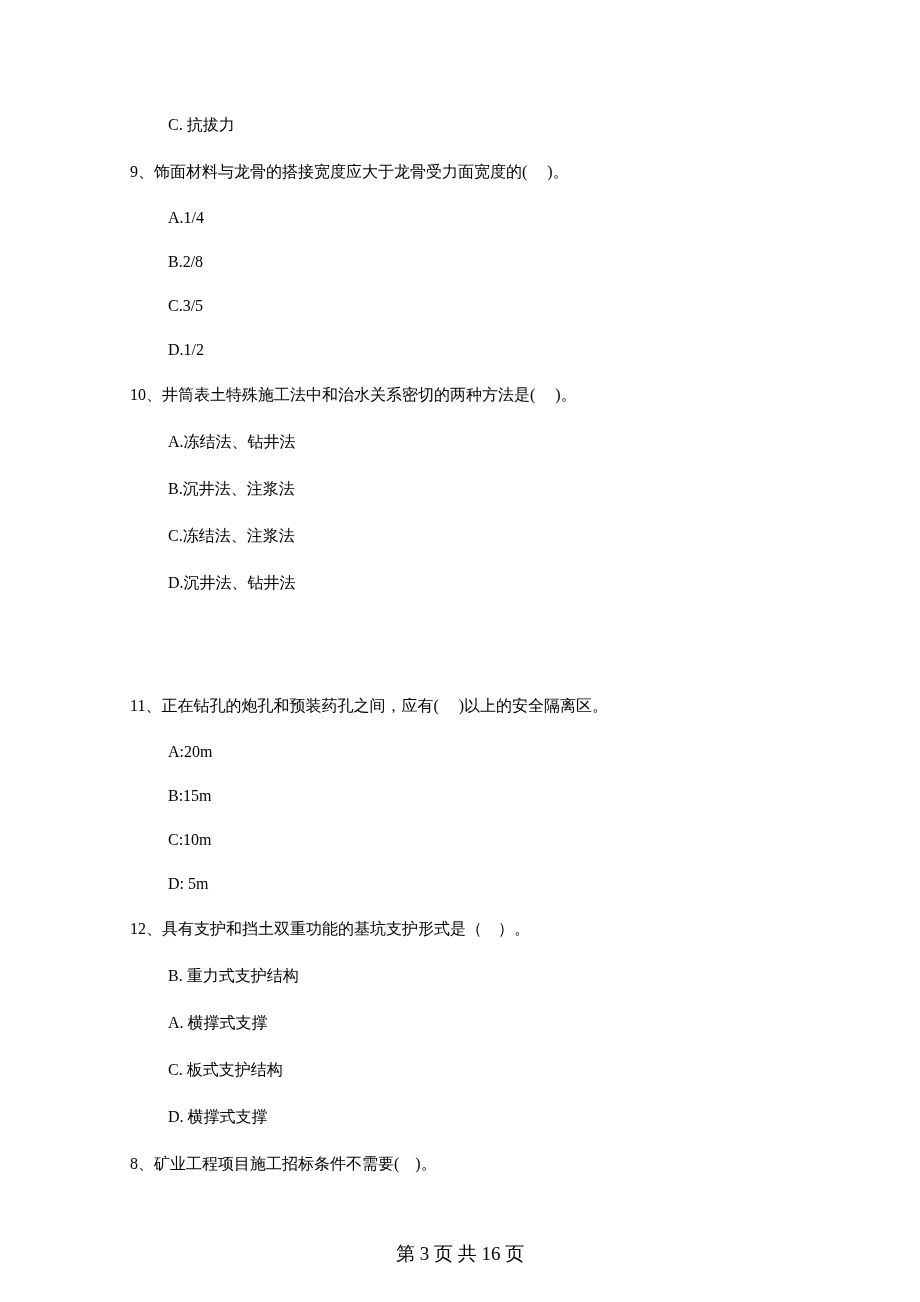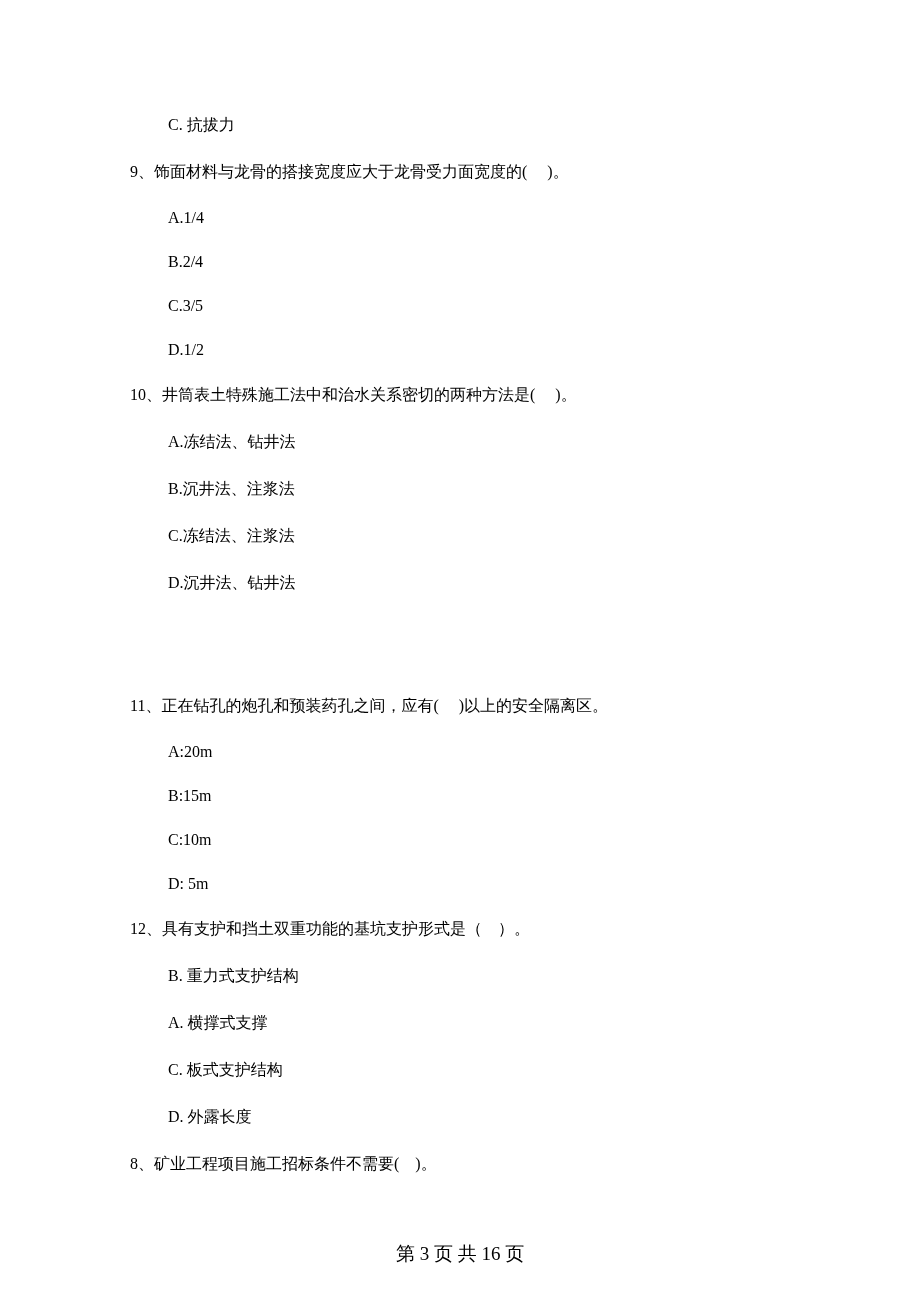--- a/index.html
+++ b/index.html
@@ -42,21 +42,21 @@
   </style>
 </head>
 <body>
 
 <div class="page">
 
   <div class="option-line">C. 抗拔力</div>
 
   <div class="question-line">9、饰面材料与龙骨的搭接宽度应大于龙骨受力面宽度的(     )。</div>
   <div class="option-line">A.1/4</div>
-  <div class="option-line">B.2/4</div>
+  <div class="option-line">B.2/8</div>
   <div class="option-line">C.3/5</div>
   <div class="option-line">D.1/2</div>
 
   <div class="question-line">10、井筒表土特殊施工法中和治水关系密切的两种方法是(     )。</div>
   <div class="option-line">A.冻结法、钻井法</div>
   <div class="option-line">B.沉井法、注浆法</div>
   <div class="option-line">C.冻结法、注浆法</div>
   <div class="option-line">D.沉井法、钻井法</div>
 
   <div class="gap"></div>
@@ -64,19 +64,19 @@
   <div class="question-line">11、正在钻孔的炮孔和预装药孔之间，应有(     )以上的安全隔离区。</div>
   <div class="option-line">A:20m</div>
   <div class="option-line">B:15m</div>
   <div class="option-line">C:10m</div>
   <div class="option-line">D: 5m</div>
 
   <div class="question-line">12、具有支护和挡土双重功能的基坑支护形式是（    ）。</div>
   <div class="option-line">B. 重力式支护结构</div>
   <div class="option-line">A. 横撑式支撑</div>
   <div class="option-line">C. 板式支护结构</div>
-  <div class="option-line">D. 外露长度</div>
+  <div class="option-line">D. 横撑式支撑</div>
 
   <div class="question-line">8、矿业工程项目施工招标条件不需要(    )。</div>
 
 </div>
 
 <div class="footer">第 3 页 共 16 页</div>
 
 </body></html>

